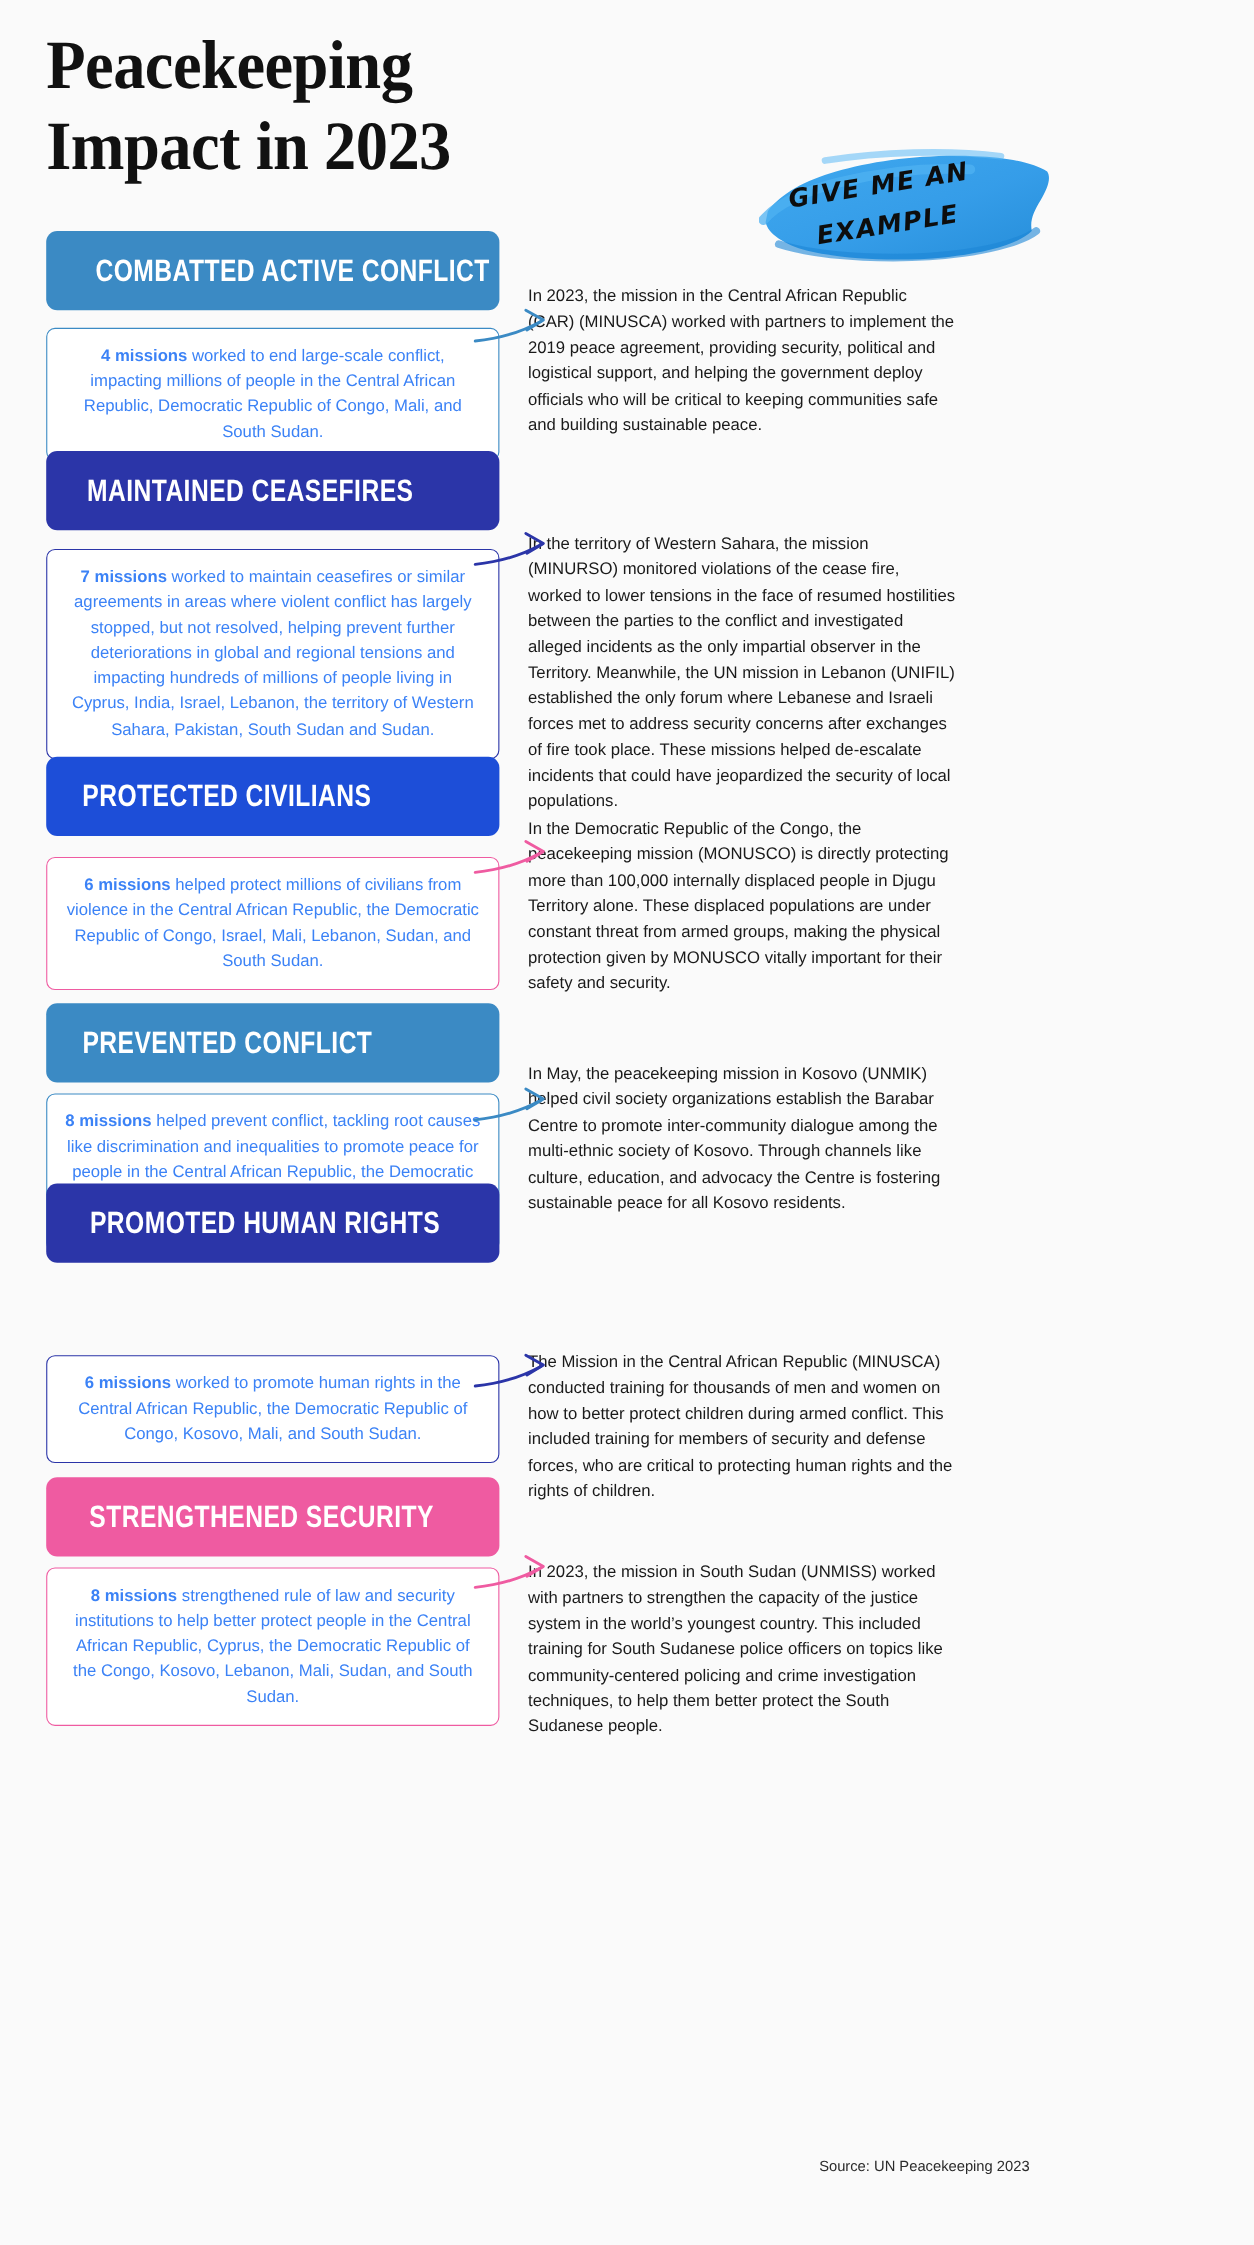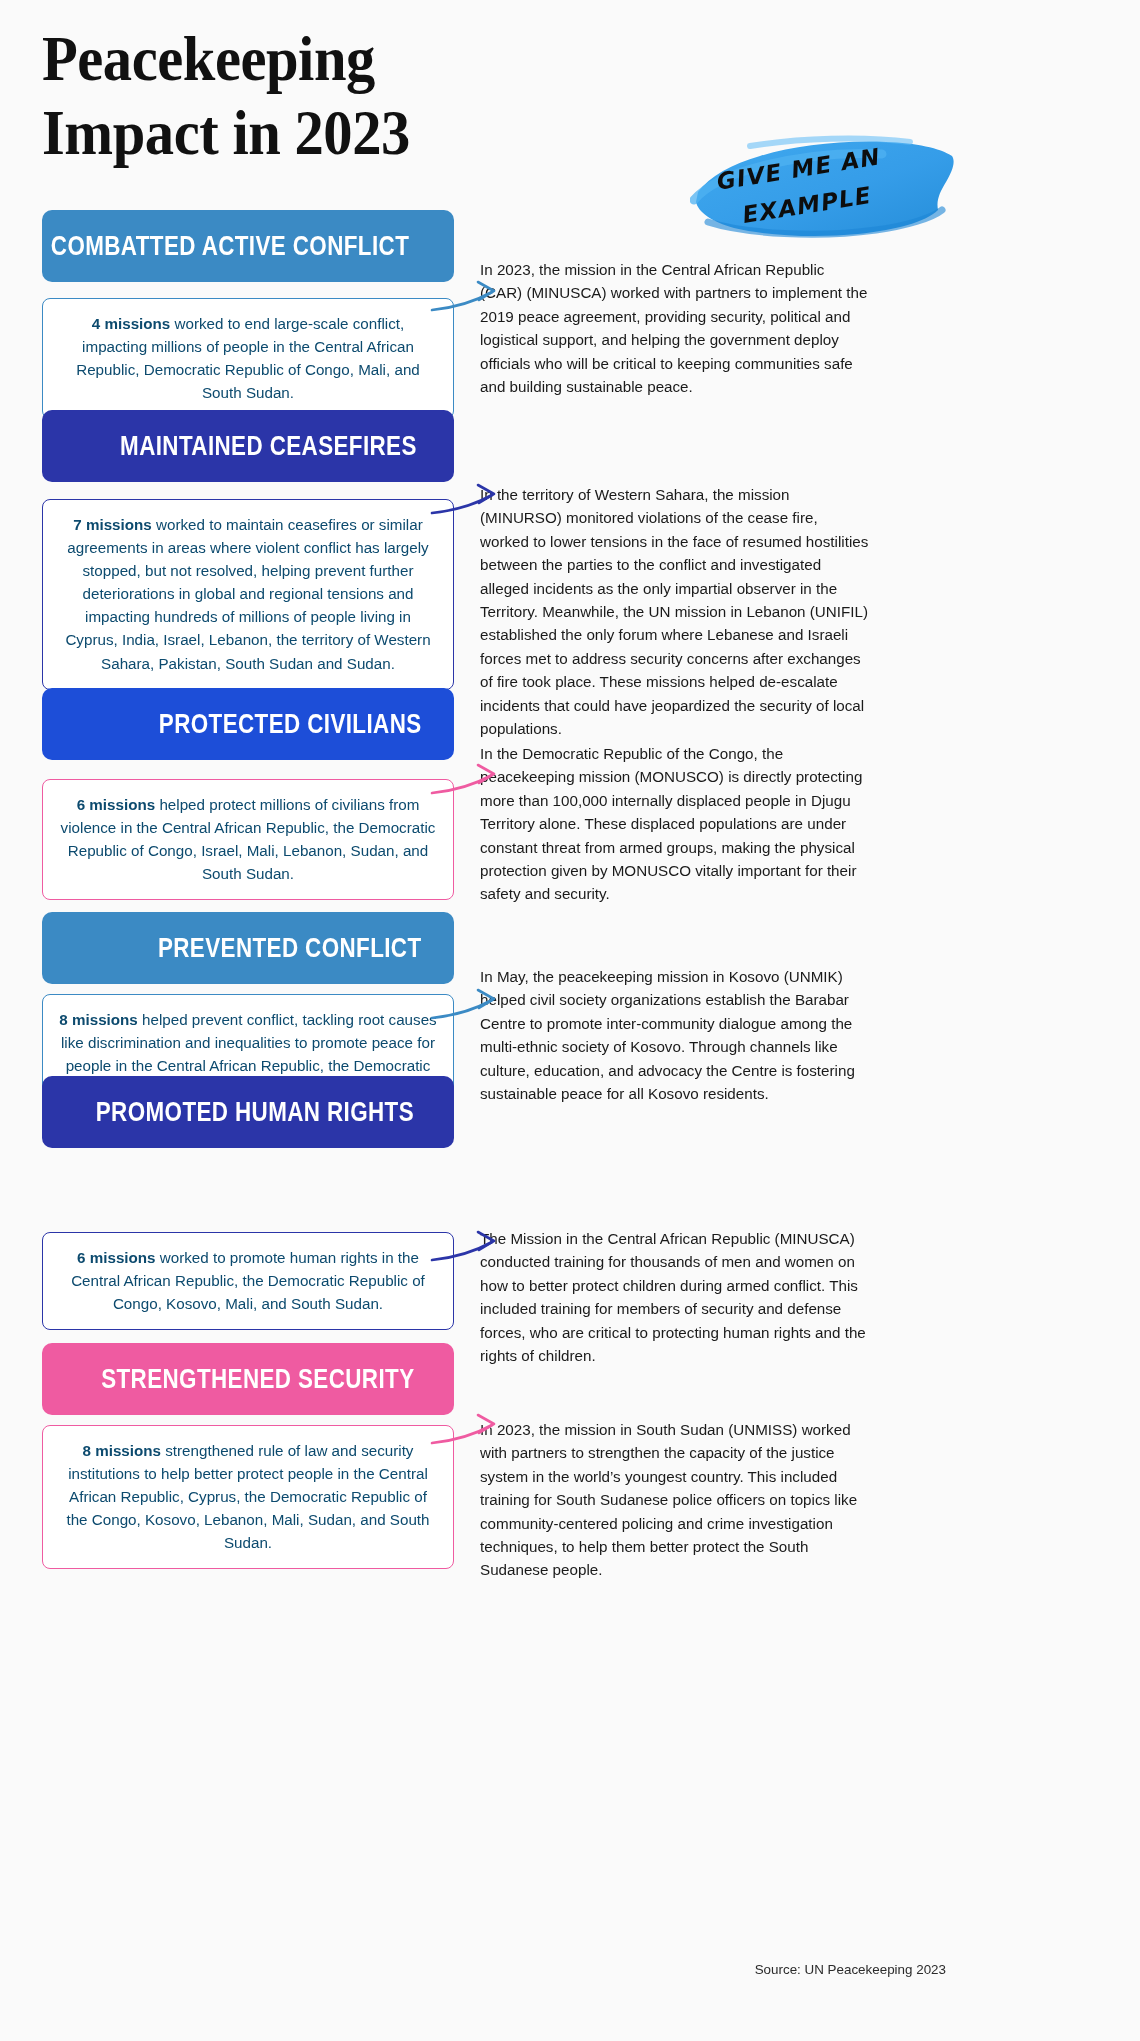--- a/index.html
+++ b/index.html
@@ -65,21 +65,21 @@
   .badge-line.l2 { left: 52px; top: 62px; transform: rotate(-9deg); }
 
   
   .section { position: absolute; left: 0; width: 1140px; }
   .hdr-wrap {
     width: 412px;
     height: 72px;
     border-radius: 10px;
     display: flex;
     align-items: center;
-    justify-content: flex-end;
+    justify-content: flex-start;
     overflow: hidden;
   }
   .hdr-txt {
     font-family: "Liberation Sans", sans-serif;
     font-weight: bold;
     font-size: 28px;
     line-height: 1;
     color: #fff;
     letter-spacing: 0.5px;
     transform: scaleX(0.80);
@@ -88,21 +88,21 @@
 
   .desc {
     width: 412px;
     border: 1.6px solid #3b8ac4;
     border-radius: 8px;
     background: #ffffff;
     padding: 13px 16px 14px 16px;
     text-align: center;
     font-size: 15.2px;
     line-height: 1.52;
-    color: #0c4a6e;
+    color: #3b82f6;
   }
   .desc b { font-weight: bold; }
 
   .right-col {
     position: absolute;
     left: 480px;
     width: 390px;
     font-size: 15.2px;
     line-height: 1.54;
     color: #1a1a1a;
@@ -112,21 +112,21 @@
     position: absolute;
     left: 430px;
     width: 80px;
     height: 46px;
   }
   .arrow svg { display: block; width: 100%; height: 100%; }
 
   
   .footer {
     position: absolute;
-    right: 34px;
+    right: 44px;
     top: 1962px;
     font-size: 13.4px;
     color: #2b2b2b;
     text-align: right;
   }
 </style>
 </head>
 <body>
 
 <div class="page">

